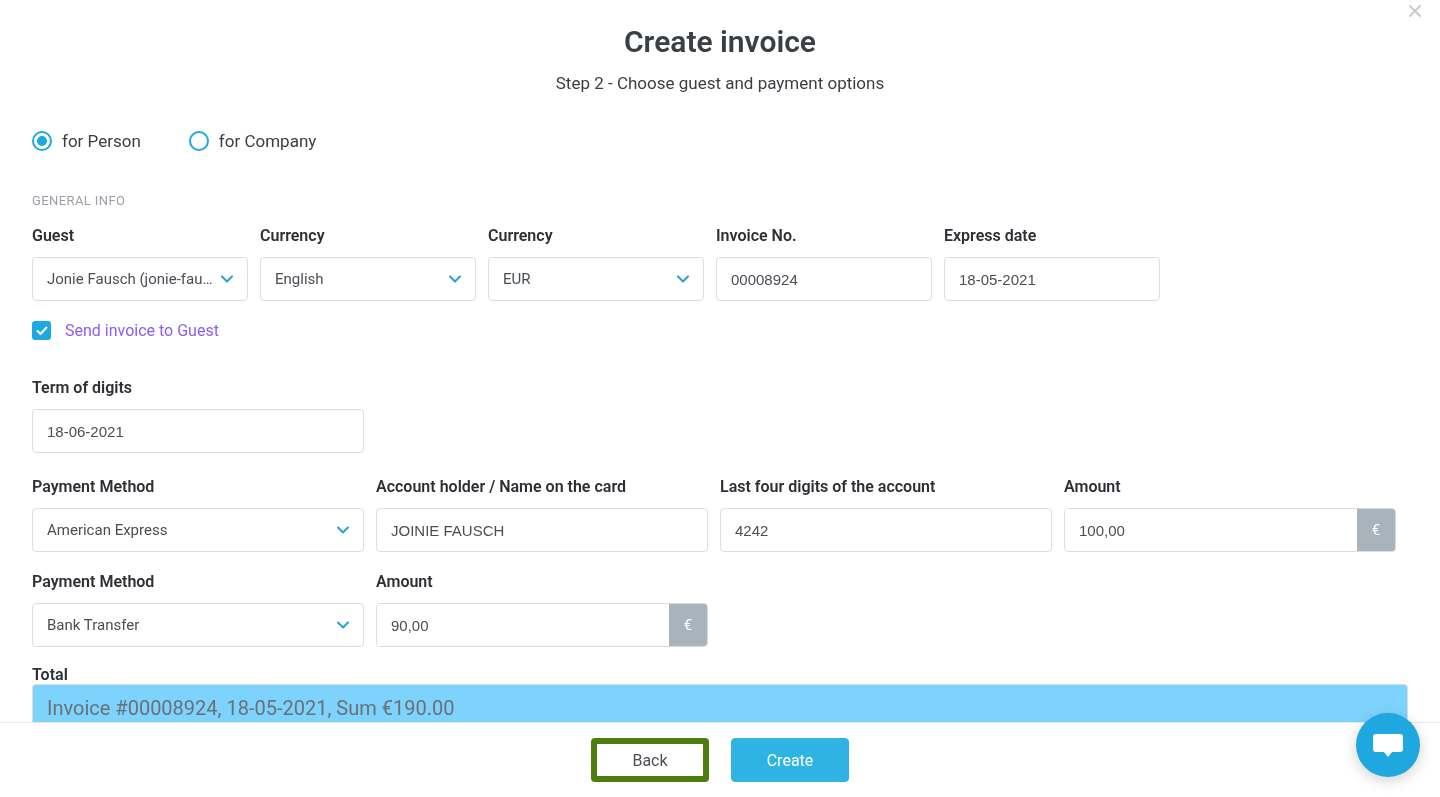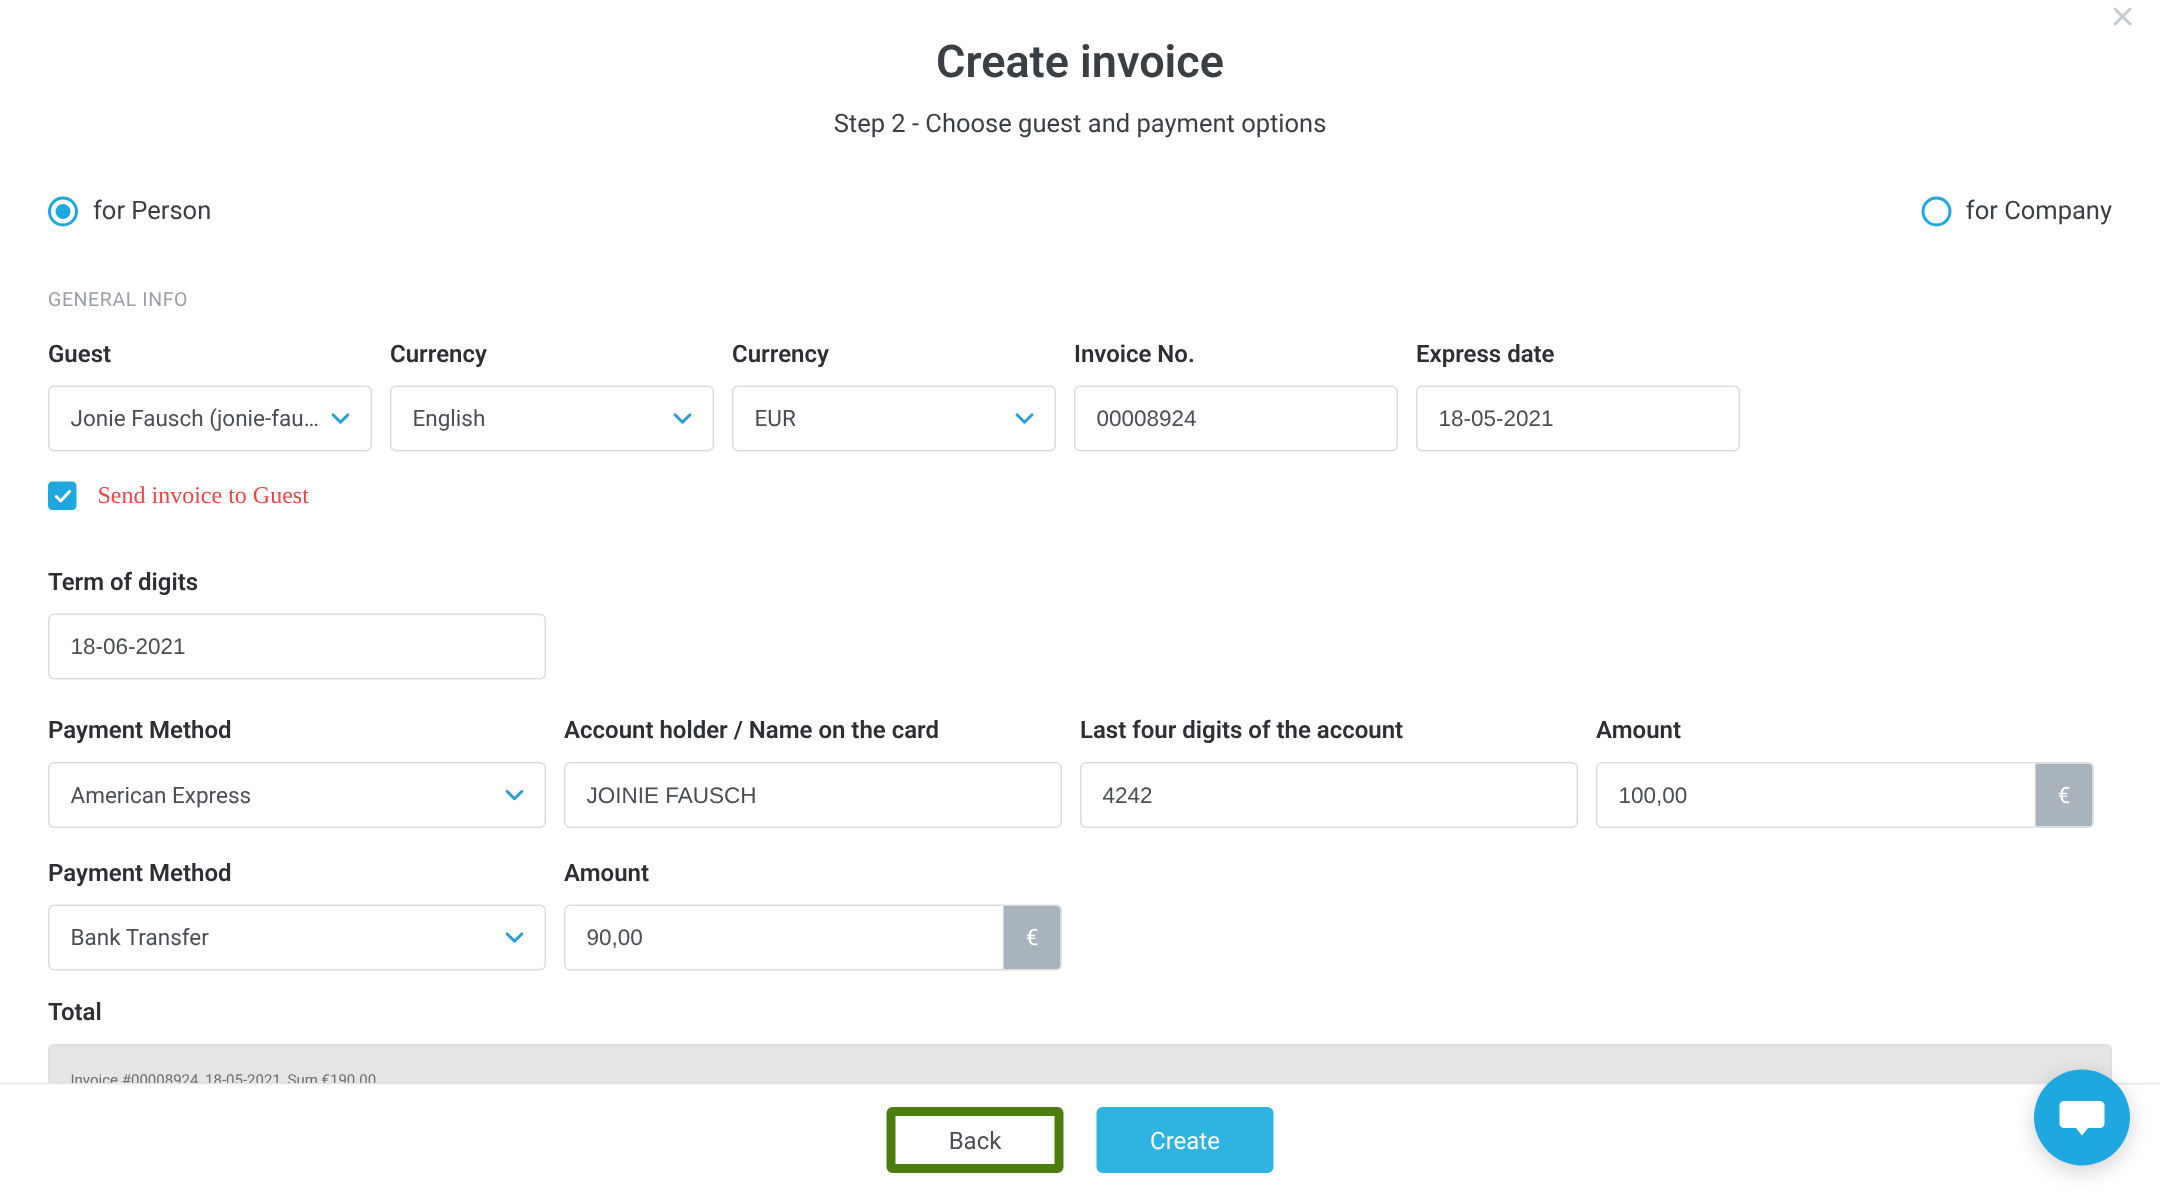--- a/index.html
+++ b/index.html
@@ -23,21 +23,21 @@
     margin-top: 6px;
   }
   .subtitle {
     text-align: center;
     font-size: 17px;
     color: #3a3f44;
     margin-top: 14px;
   }
   .radio-row {
     display: flex;
-    justify-content: space-between;
+    justify-content: flex-start;
     gap: 48px;
     margin-top: 38px;
   }
   .radio-option {
     display: flex;
     align-items: center;
     gap: 10px;
     cursor: pointer;
     font-size: 17px;
     color: #3a3f44;
@@ -119,21 +119,21 @@
   .checkbox {
     width: 19px;
     height: 19px;
     border-radius: 3px;
     background: #1fa7e0;
     display: flex;
     align-items: center;
     justify-content: center;
   }
   .checkbox svg { display: block; }
-  .checkbox-label { font-size: 16px; color: #ef4444; font-family: Liberation Serif, serif; }
+  .checkbox-label { font-size: 16px; color: #8b5cf6; }
   .amount-wrap {
     display: flex;
     height: 44px;
     border: 1px solid #d9dde1;
     border-radius: 4px;
     overflow: hidden;
   }
   .amount-wrap input {
     flex: 1;
     border: none;
@@ -151,29 +151,28 @@
     justify-content: center;
     font-size: 15px;
   }
   .total-label {
     font-size: 16px;
     font-weight: 600;
     color: #2c2f33;
     margin-top: 18px;
   }
   .total-box {
-    margin-top: 12px;
     height: 48px;
     border: 1px solid #d9dde1;
     border-radius: 4px;
-    background: #e5e5e5;
+    background: #7dd3fc;
     display: flex;
     align-items: center;
     padding: 0 14px;
-    font-size: 10px;
+    font-size: 20px;
     color: #6a7076;
   }
   .footer {
     position: absolute;
     left: 0;
     right: 0;
     bottom: 0;
     border-top: 1px solid #e6e9ec;
     background: #fff;
     height: 75px;

